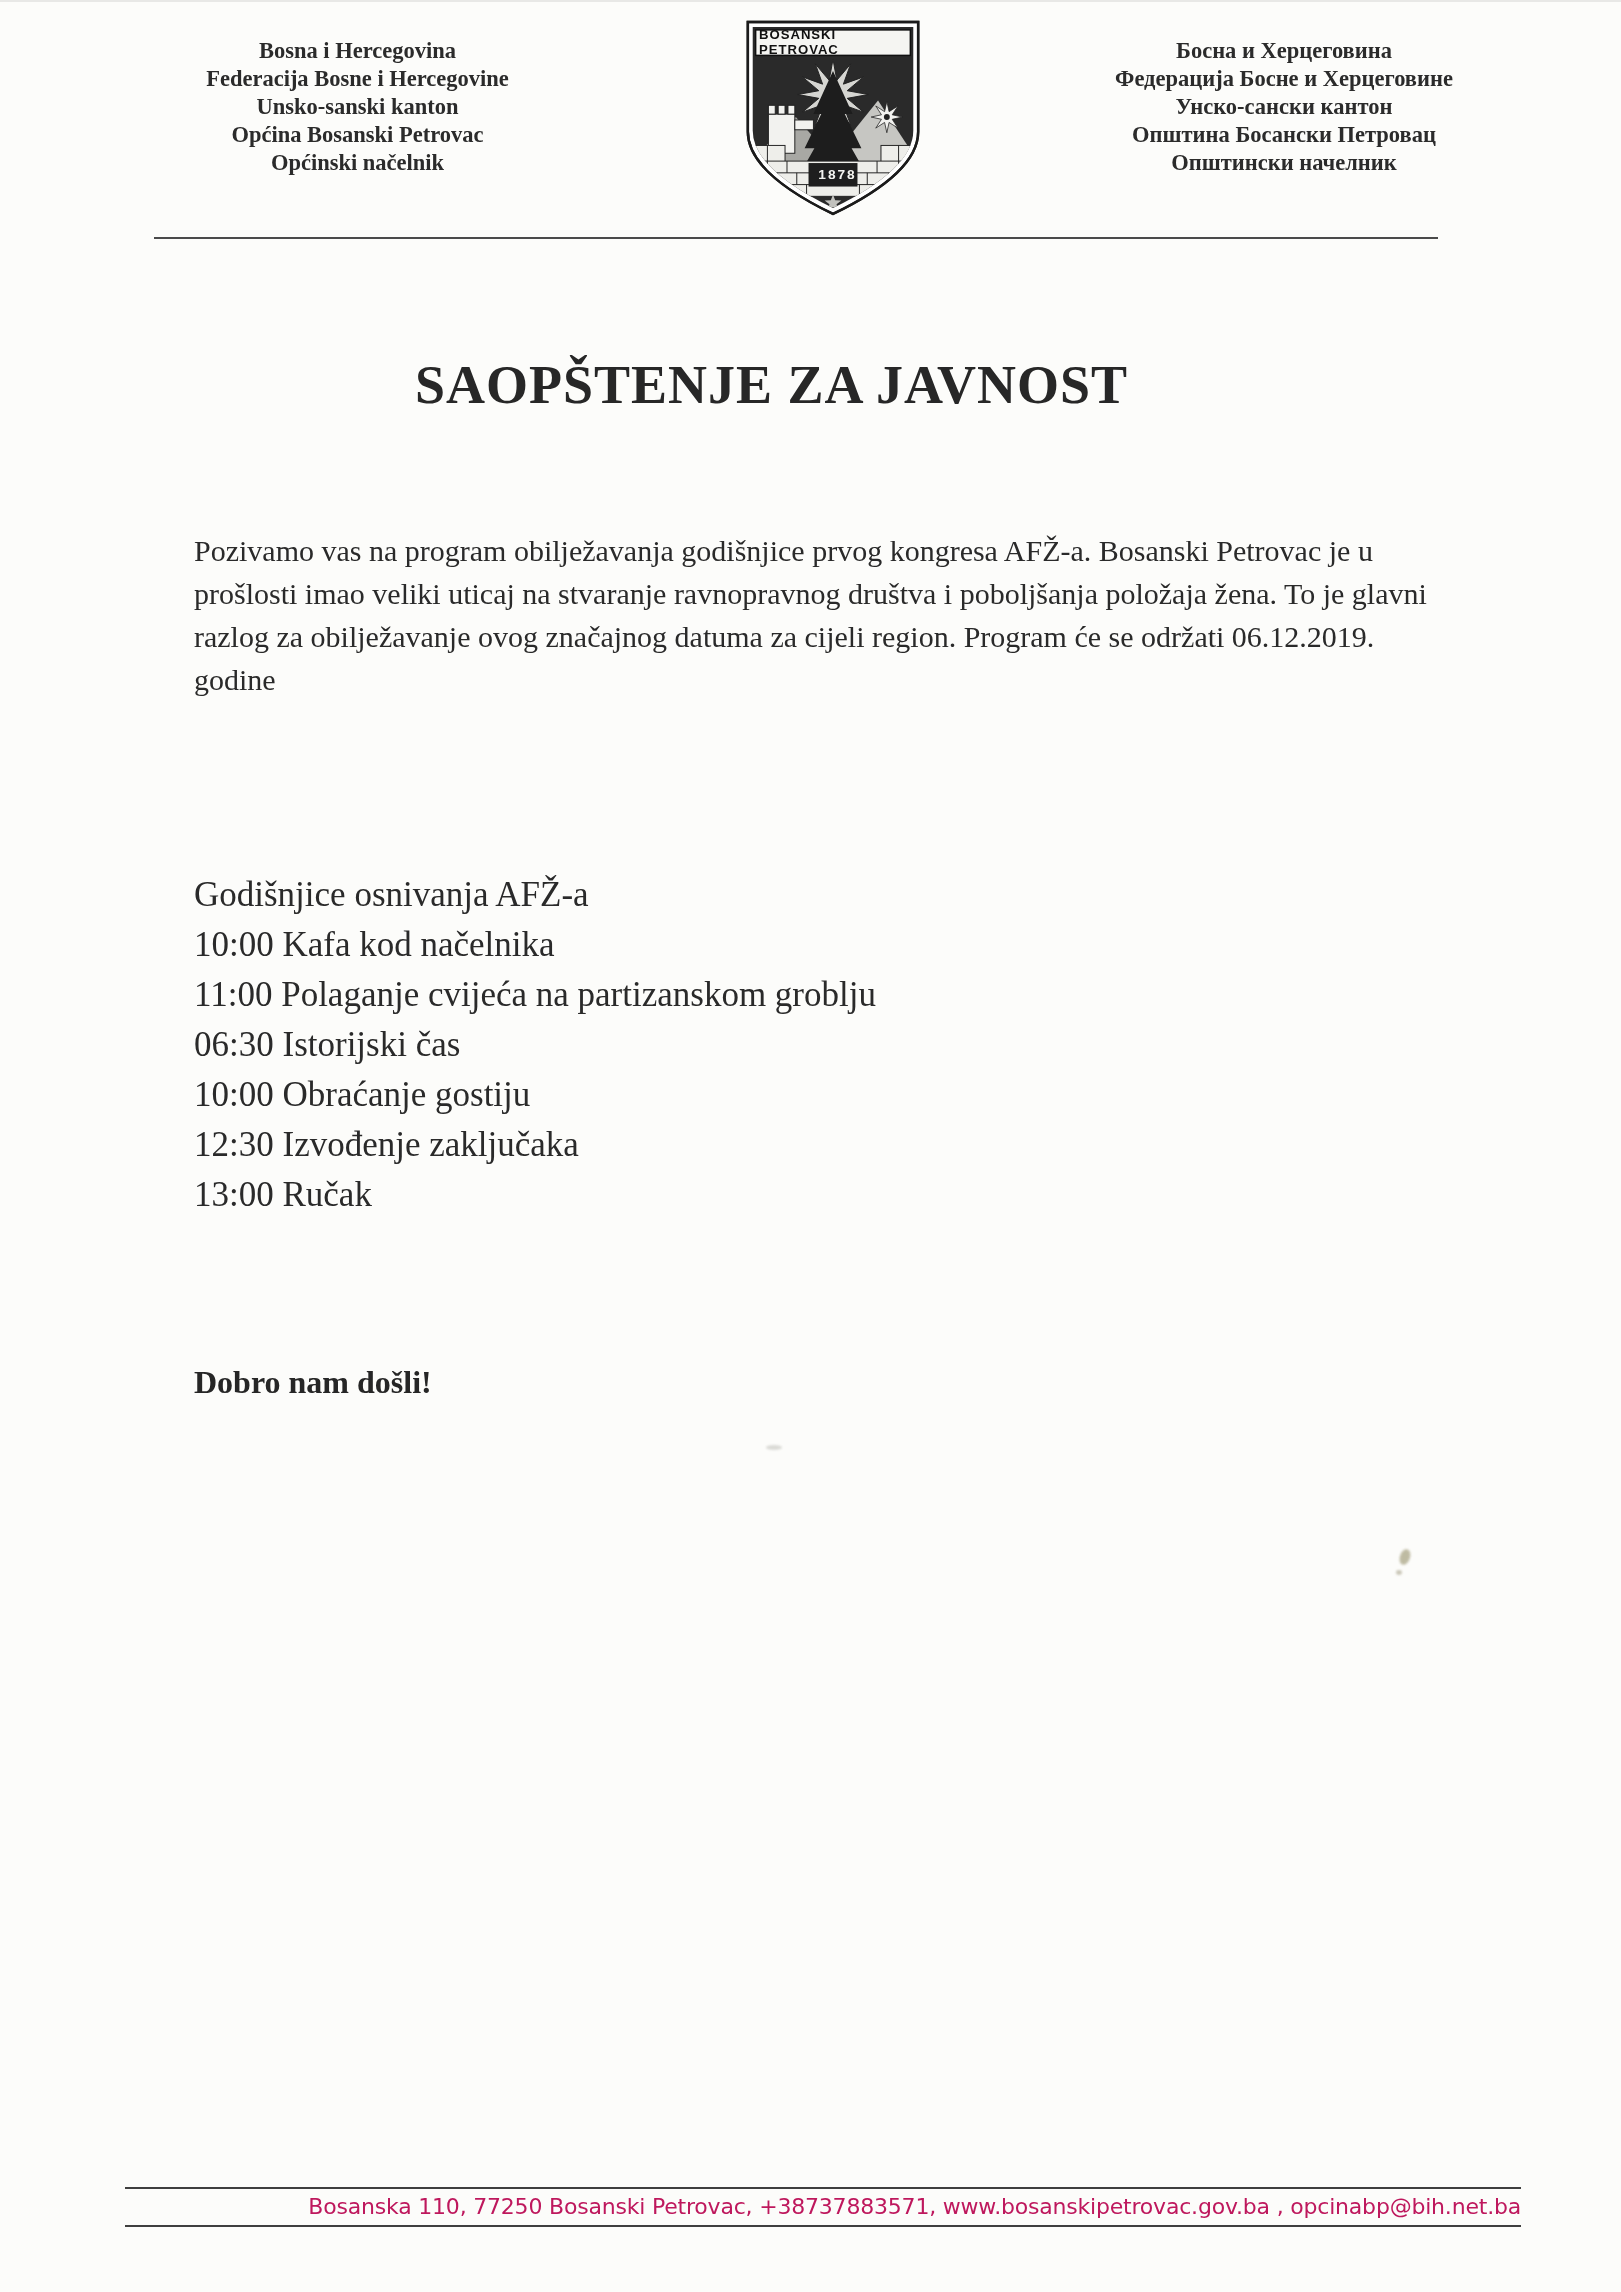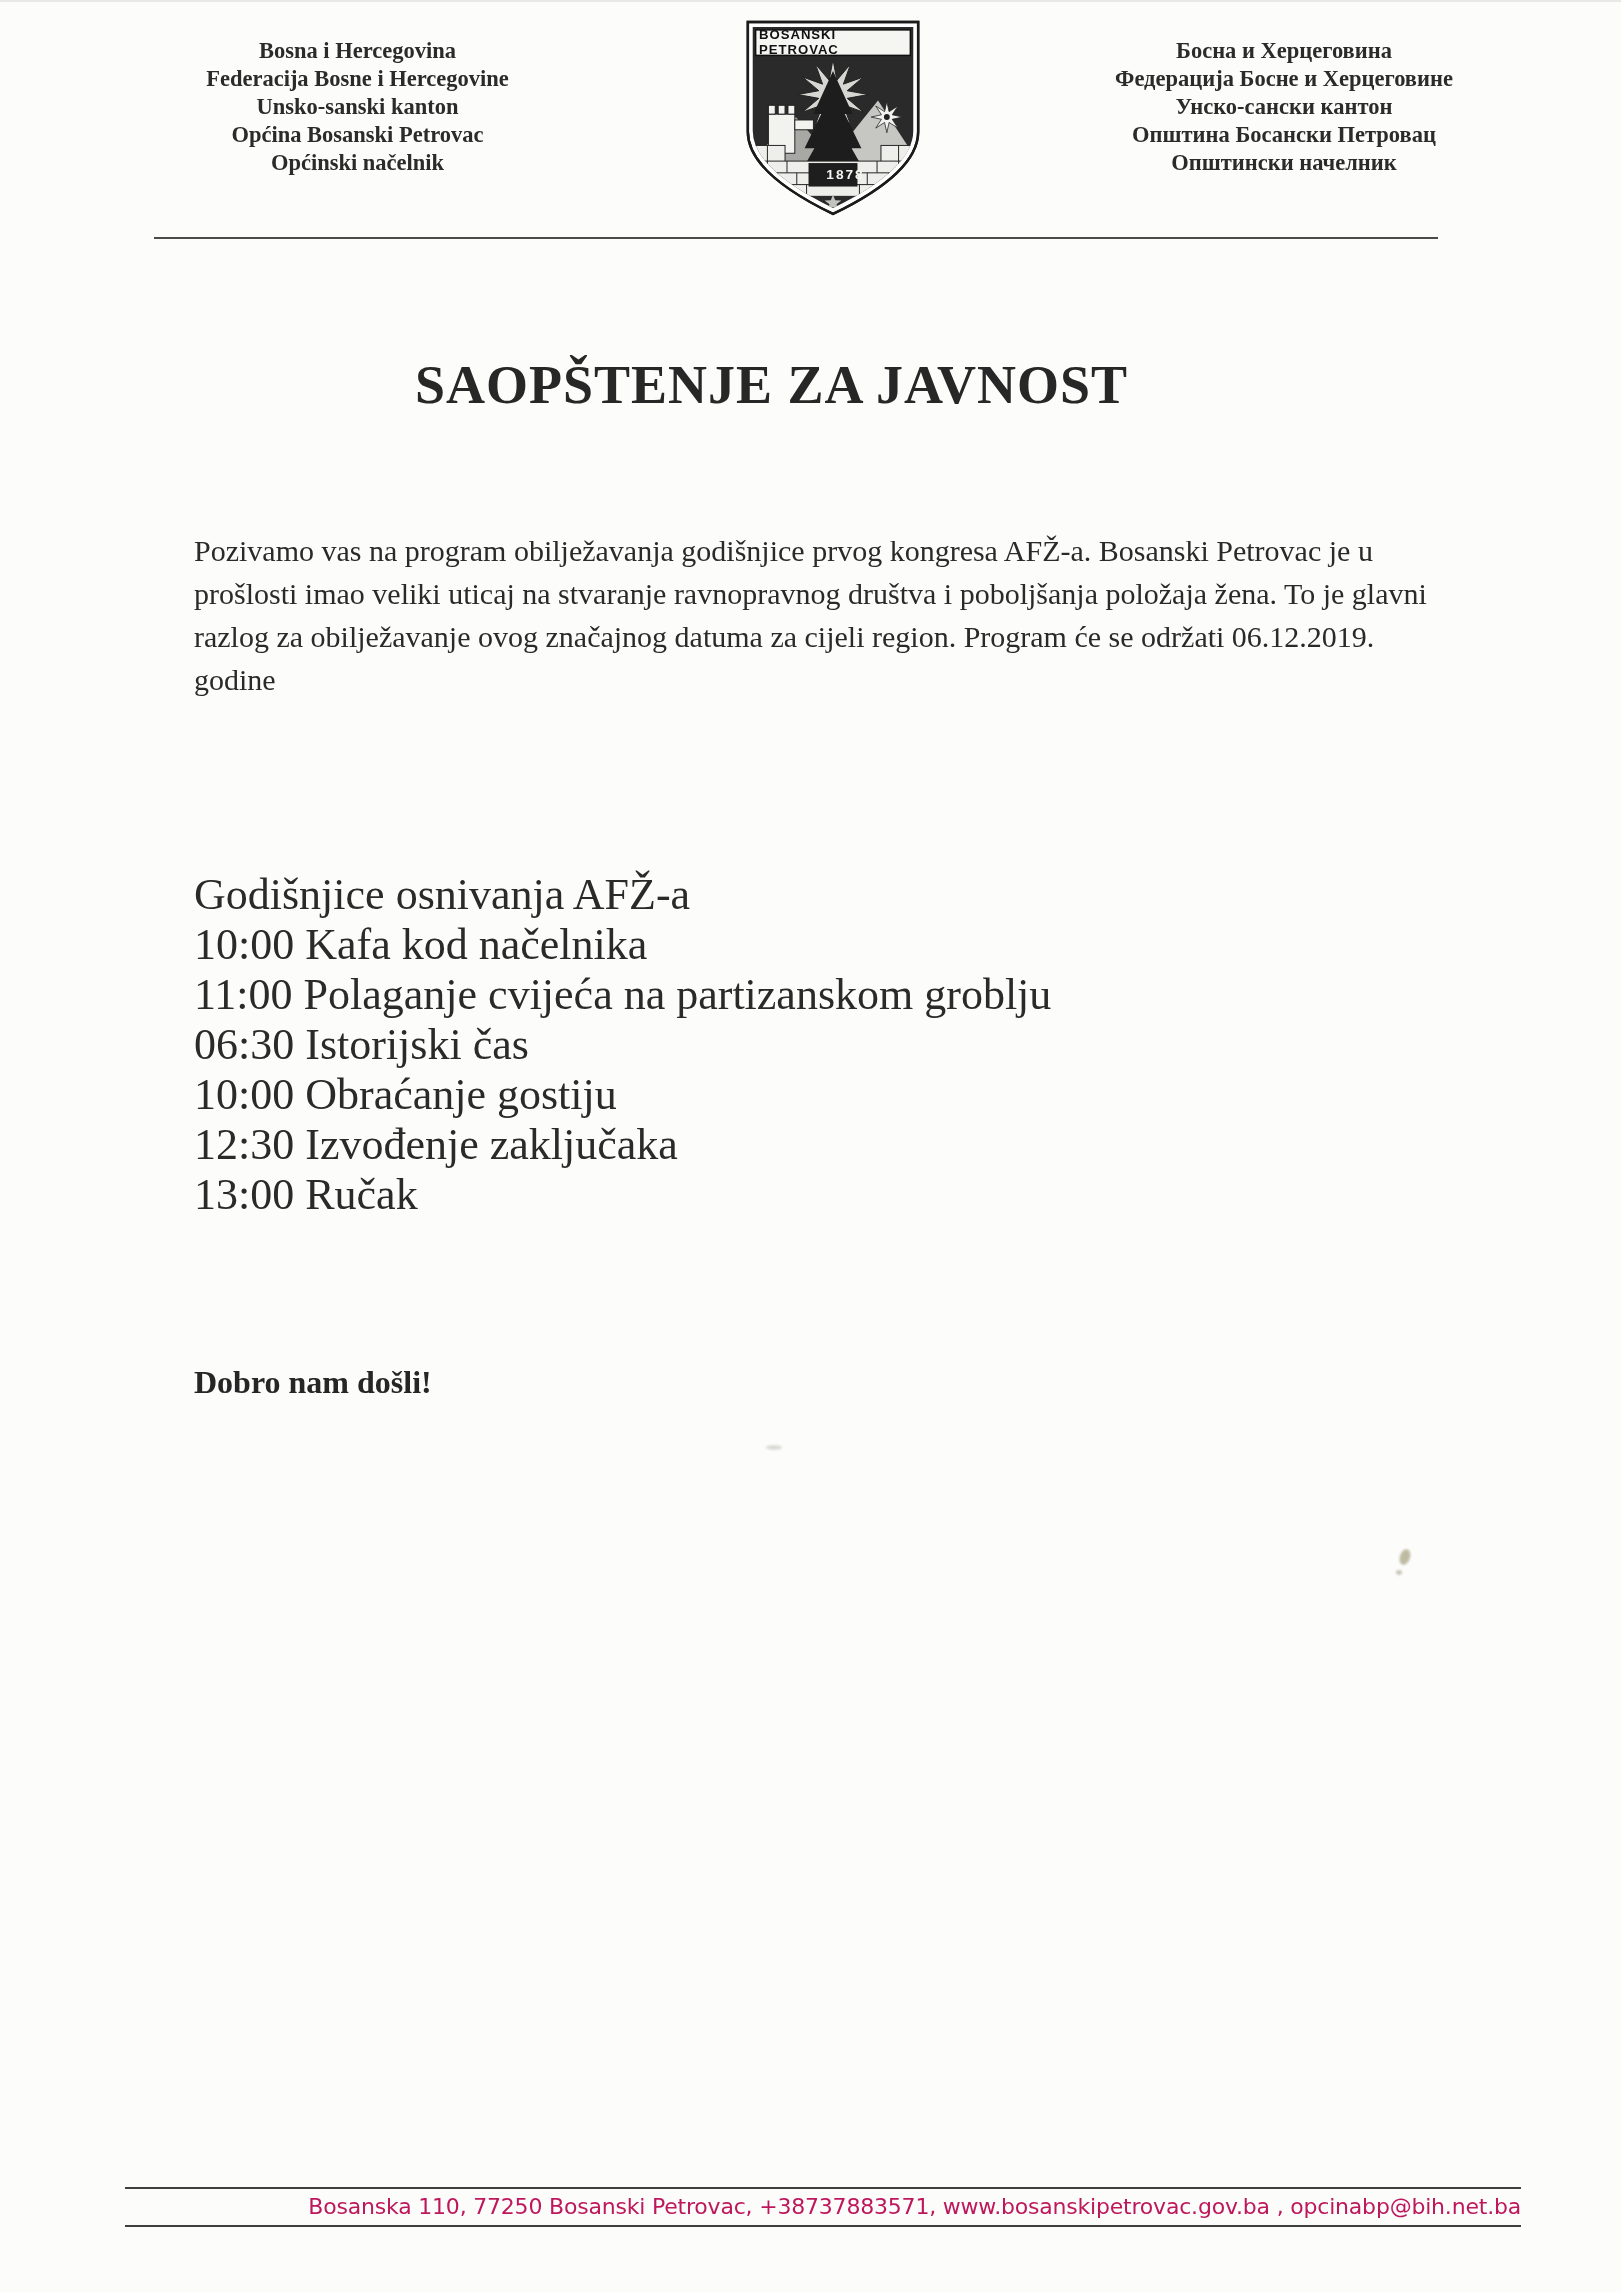--- a/index.html
+++ b/index.html
@@ -28,42 +28,42 @@
   #emblem{position:absolute;left:740px;top:13.7px;width:186px;height:206px;text-decoration:underline;}
   #emblem svg{position:absolute;left:0;top:0;}
   #emblem-banner{
     position:absolute;left:15.7px;top:13.7px;width:155px;height:25.5px;
     display:flex;align-items:center;justify-content:center;
     font-family:"Liberation Sans", sans-serif;
     font-weight:bold;font-size:13.7px;letter-spacing:1px;color:#111;
     transform:scaleX(.96);
   }
   #emblem-year{
-    position:absolute;left:81px;top:148px;width:49px;height:21.6px;
+    position:absolute;left:73px;top:148px;width:49px;height:21.6px;
     display:flex;align-items:center;justify-content:center;
     font-family:"Liberation Sans", sans-serif;
     font-weight:bold;font-size:13.7px;letter-spacing:2px;color:#f4f4f0;text-align:center;
   }
   
   #doc-title{
     position:absolute;left:157px;top:352px;width:1229px;
     text-align:center;
     font-size:54px;font-weight:bold;letter-spacing:1px;color:#272727;
   }
   #paragraph{
     position:absolute;left:194px;top:527px;width:1266px;
     font-size:30px;line-height:43px;color:#2a2a2a;
   }
   #agenda-heading{
     position:absolute;left:196px;top:747px;width:1235px;
     text-align:center;font-size:29px;font-weight:bold;letter-spacing:1px;color:#272727;
   }
   #agenda-list{
     position:absolute;left:194px;top:868px;width:1274px;
-    font-size:44px;line-height:50px;color:#2a2a2a;
+    font-size:35px;line-height:50px;color:#2a2a2a;
   }
   #closing{
     position:absolute;left:194px;top:1362px;
     font-size:32px;font-weight:bold;color:#262626;
   }
   
   #footer-box{
     position:absolute;left:125px;top:2185px;width:1396px;
     border-top:2px solid #3f3f3f;border-bottom:2px solid #3f3f3f;
     padding:4.9px 0 5.9px 69px;box-sizing:border-box;

